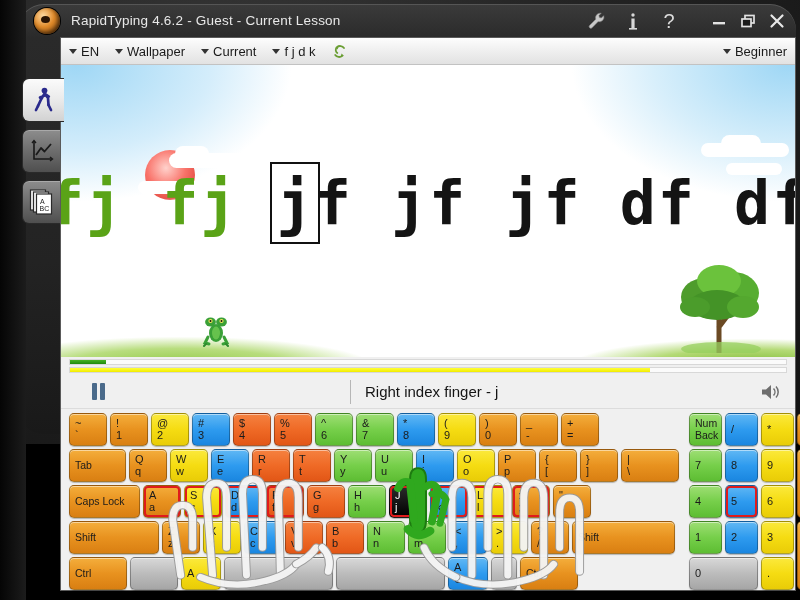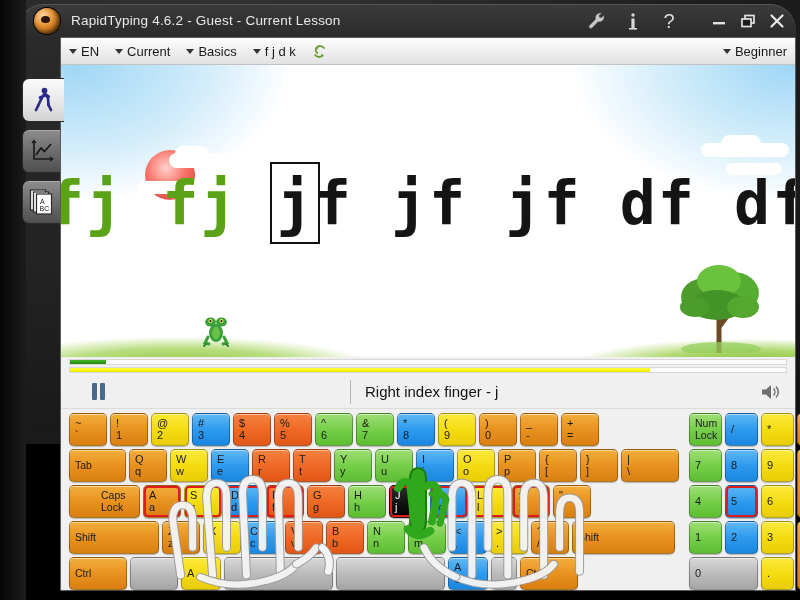--- a/index.html
+++ b/index.html
@@ -257,25 +257,25 @@
 
   <div id="panel">
 
     <div id="toolbar">
       <div class="tbitem">
         <span class="caret"></span>
         <span>EN</span>
       </div>
       <div class="tbitem">
         <span class="caret"></span>
-        <span>Current</span>
+        <span>Wallpaper</span>
       </div>
       <div class="tbitem">
         <span class="caret"></span>
-        <span>Basics</span>
+        <span>Current</span>
       </div>
       <div class="tbitem">
         <span class="caret"></span>
         <span>f j d k</span>
       </div>
       <div class="tbitem" id="refresh-btn">
         <svg width="15" height="15" viewBox="0 0 15 15">
           <path d="M12 4 C10.5 1.8 7 1.3 5 3.2 C3.2 4.9 3.4 7.6 5.3 9" stroke="#6a9e33" stroke-width="1.8" fill="none" stroke-linecap="round"></path>
           <path d="M5.6 5.6 L3.3 3.0 L6.6 2.4" fill="#6a9e33"></path>
           <path d="M3.2 11 C4.7 13.2 8.2 13.7 10.2 11.8" stroke="#6a9e33" stroke-width="1.8" fill="none" stroke-linecap="round"></path>
@@ -456,21 +456,21 @@
             <div class="key k-orange" style="width: 38px;">
               <div class="lbl top">}</div>
               <div class="lbl bot">]</div>
             </div>
             <div class="key k-orange" style="width: 58px;">
               <div class="lbl top">|</div>
               <div class="lbl bot">\</div>
             </div>
           </div>
           <div class="krow">
-            <div class="key k-orange wide-lbl" style="width: 71px; padding-left: 26px;">
+            <div class="key k-orange wide-lbl" style="width: 71px;">
               <div class="lbl">Caps Lock</div>
             </div>
             <div class="key k-orange homekey" style="width: 38px;">
               <div class="lbl top">A</div>
               <div class="lbl bot">a</div>
             </div>
             <div class="key k-yellow homekey" style="width: 38px;">
               <div class="lbl top">S</div>
               <div class="lbl bot">s</div>
             </div>
@@ -584,21 +584,21 @@
             </div>
             <div class="key k-orange wide-lbl" style="width: 58px;">
               <div class="lbl">Ctrl</div>
             </div>
           </div>
         </div>
       <div class="kb-num" id="kb-num">
           <div style="position: relative; height: 185px;">
             <div class="key k-green wide-lbl" style="width: 33px; position: absolute; height: 33px; left: 0px; top: 0px;">
               <div class="lbl top">Num</div>
-              <div class="lbl bot">Lock</div>
+              <div class="lbl bot">Back</div>
             </div>
             <div class="key k-blue" style="width: 33px; position: absolute; height: 33px; left: 36px; top: 0px;">
               <div class="lbl top">/</div>
             </div>
             <div class="key k-yellow" style="width: 33px; position: absolute; height: 33px; left: 72px; top: 0px;">
               <div class="lbl top">*</div>
             </div>
             <div class="key k-orange" style="width: 33px; position: absolute; height: 33px; left: 108px; top: 0px;">
               <div class="lbl top">-</div>
             </div>

